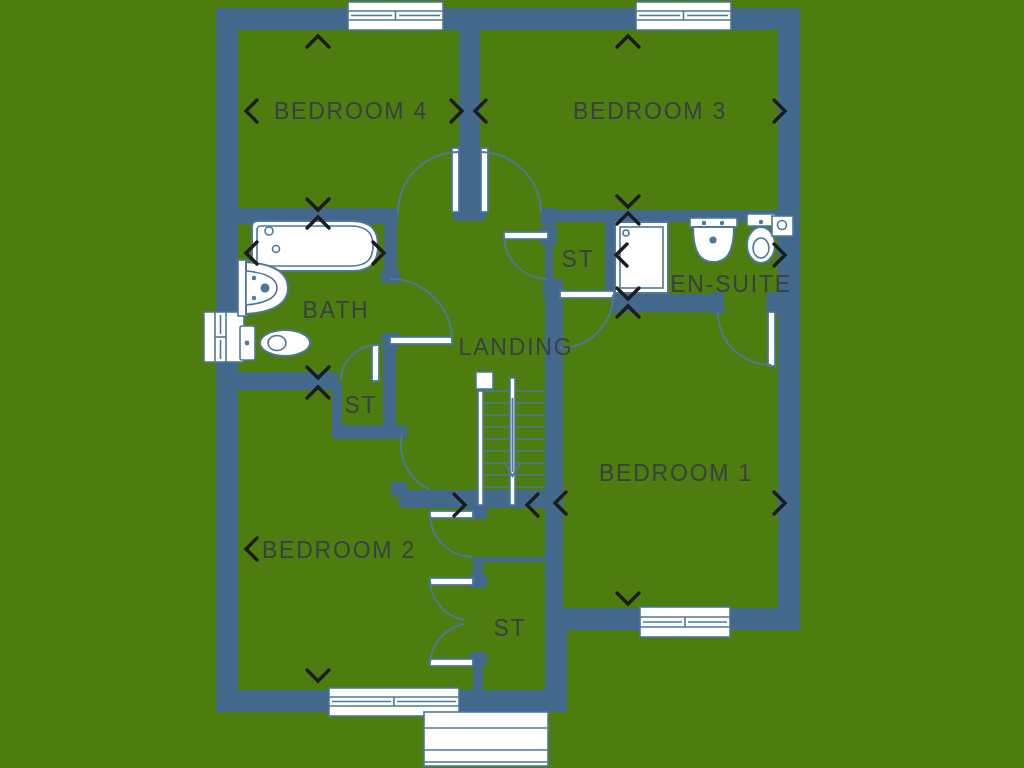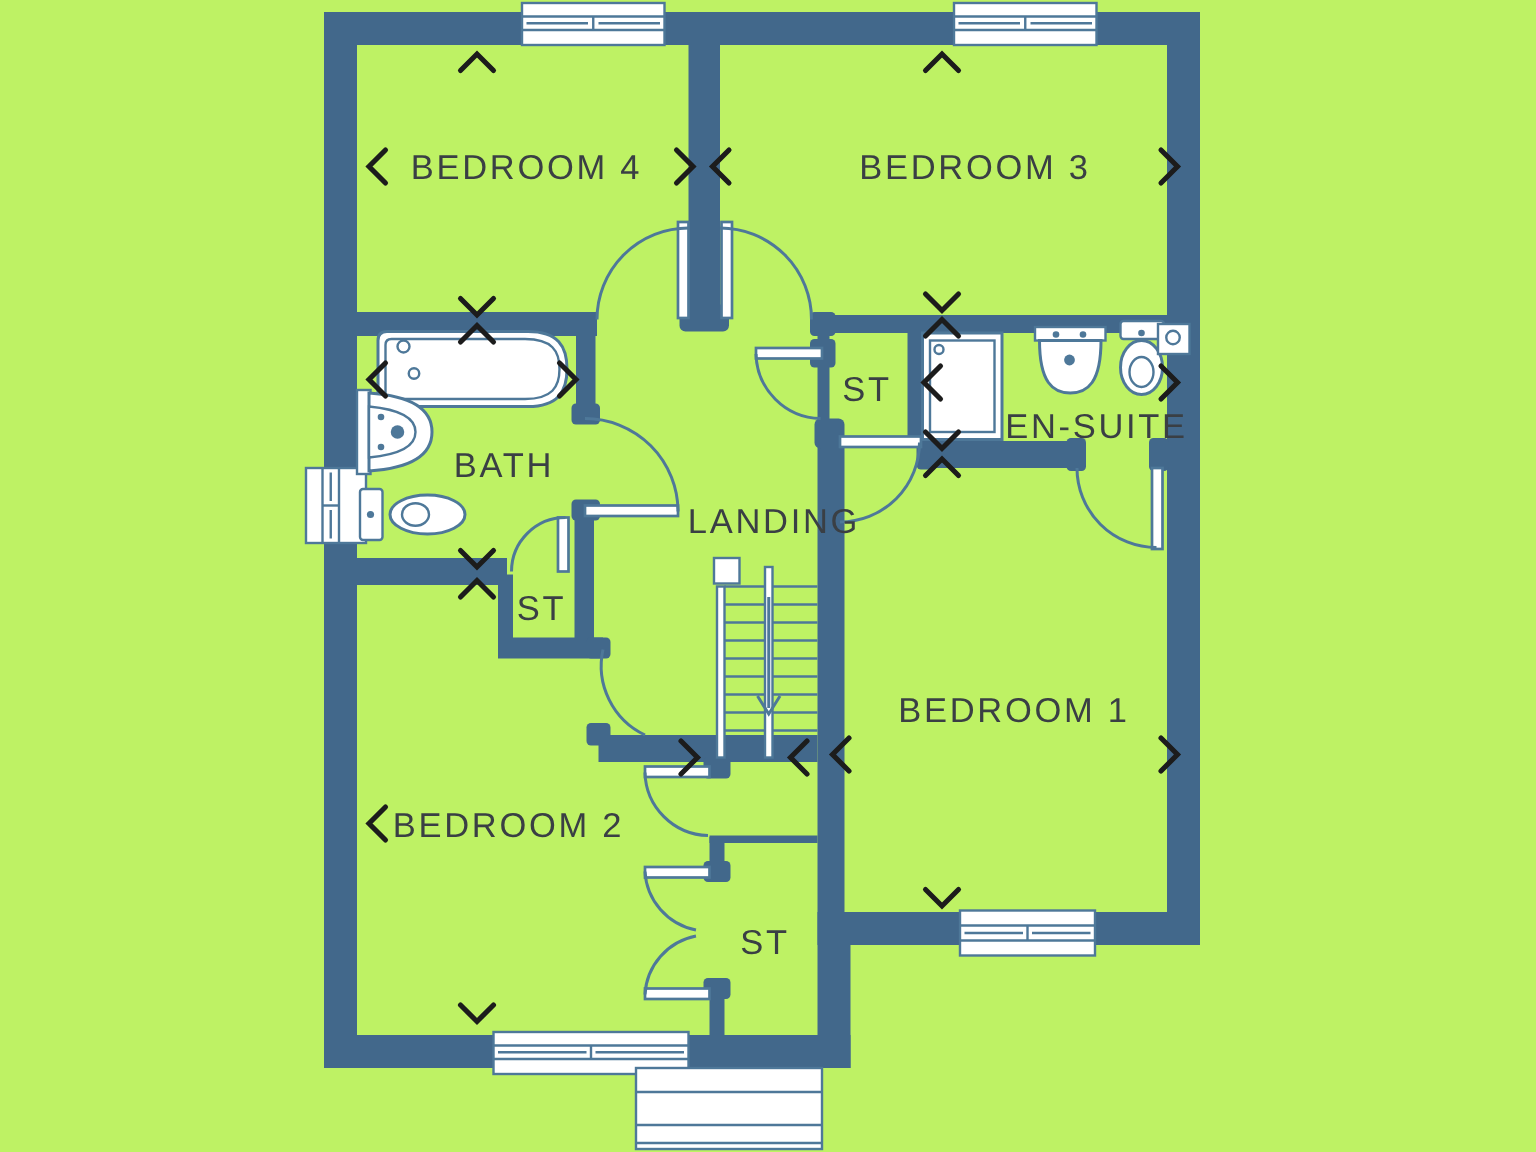--- a/index.html
+++ b/index.html
@@ -1,16 +1,16 @@
 <!DOCTYPE html>
 <html style="--wall: #42688b; --line: #4e7899; --label: #3a3f44; --dim: #1c1c1c;"><head>
 <meta charset="utf-8">
 <style>
   html,body{margin:0;padding:0;background:#fff;}
-  .stage{position:relative;width:1024px;height:768px;background:#bef264;overflow:hidden;
+  .stage{position:relative;width:1024px;height:768px;background:#4d7c0f;overflow:hidden;
          font-family:"Liberation Sans", sans-serif;}
   svg{position:absolute;left:0;top:0;}
   .wall{fill:var(--wall);stroke:none;}
   .ln{stroke:var(--line);stroke-width:2;fill:none;}
   .ln15{stroke:var(--line);stroke-width:1.6;fill:none;}
   .lnw{stroke:var(--line);stroke-width:2;fill:#fff;}
   .lnw15{stroke:var(--line);stroke-width:1.6;fill:#fff;}
   .leaf{stroke:var(--line);stroke-width:1.8;fill:#fff;}
   .hinge{fill:var(--wall);}
   .dot{fill:var(--line);}

